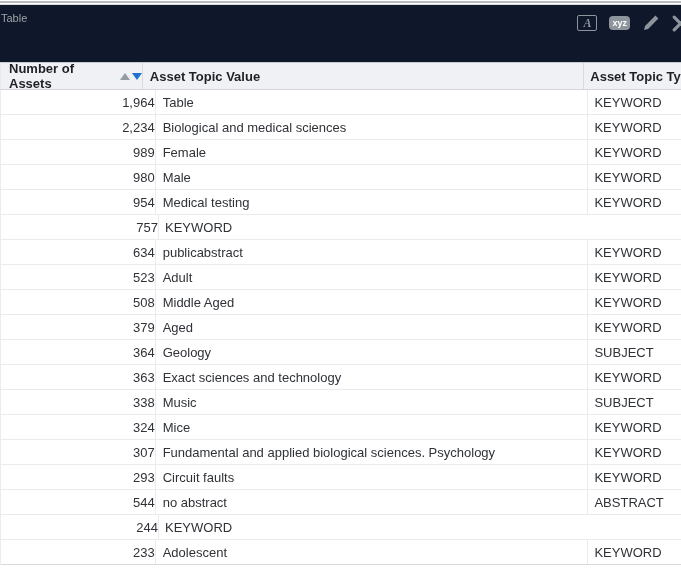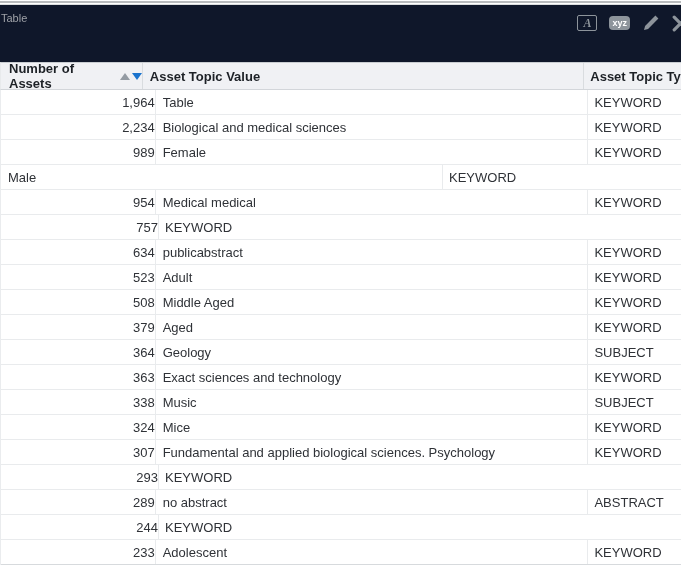--- a/index.html
+++ b/index.html
@@ -125,27 +125,28 @@
           <div class="td td-typ">KEYWORD</div>
         </div>
 
         <div class="tr">
           <div class="td td-num">989</div>
           <div class="td td-val">Female</div>
           <div class="td td-typ">KEYWORD</div>
         </div>
 
         <div class="tr">
+          <div class="td td-num">980</div>
           <div class="td td-val">Male</div>
           <div class="td td-typ">KEYWORD</div>
         </div>
 
         <div class="tr">
           <div class="td td-num">954</div>
-          <div class="td td-val">Medical medical</div>
+          <div class="td td-val">Medical testing</div>
           <div class="td td-typ">KEYWORD</div>
         </div>
 
         <div class="tr">
           <div class="td td-num">757</div>
           <div class="td td-typ">KEYWORD</div>
         </div>
 
         <div class="tr">
           <div class="td td-num">634</div>
@@ -196,25 +197,26 @@
         </div>
 
         <div class="tr">
           <div class="td td-num">307</div>
           <div class="td td-val">Fundamental and applied biological sciences. Psychology</div>
           <div class="td td-typ">KEYWORD</div>
         </div>
 
         <div class="tr">
           <div class="td td-num">293</div>
-          <div class="td td-typ">KEYWORD</div>
-        </div>
-
-        <div class="tr">
-          <div class="td td-num">289</div>
+          <div class="td td-val">Circuit faults</div>
+          <div class="td td-typ">KEYWORD</div>
+        </div>
+
+        <div class="tr">
+          <div class="td td-num">544</div>
           <div class="td td-val">no abstract</div>
           <div class="td td-typ">ABSTRACT</div>
         </div>
 
         <div class="tr">
           <div class="td td-num">244</div>
           <div class="td td-typ">KEYWORD</div>
         </div>
 
         <div class="tr">

